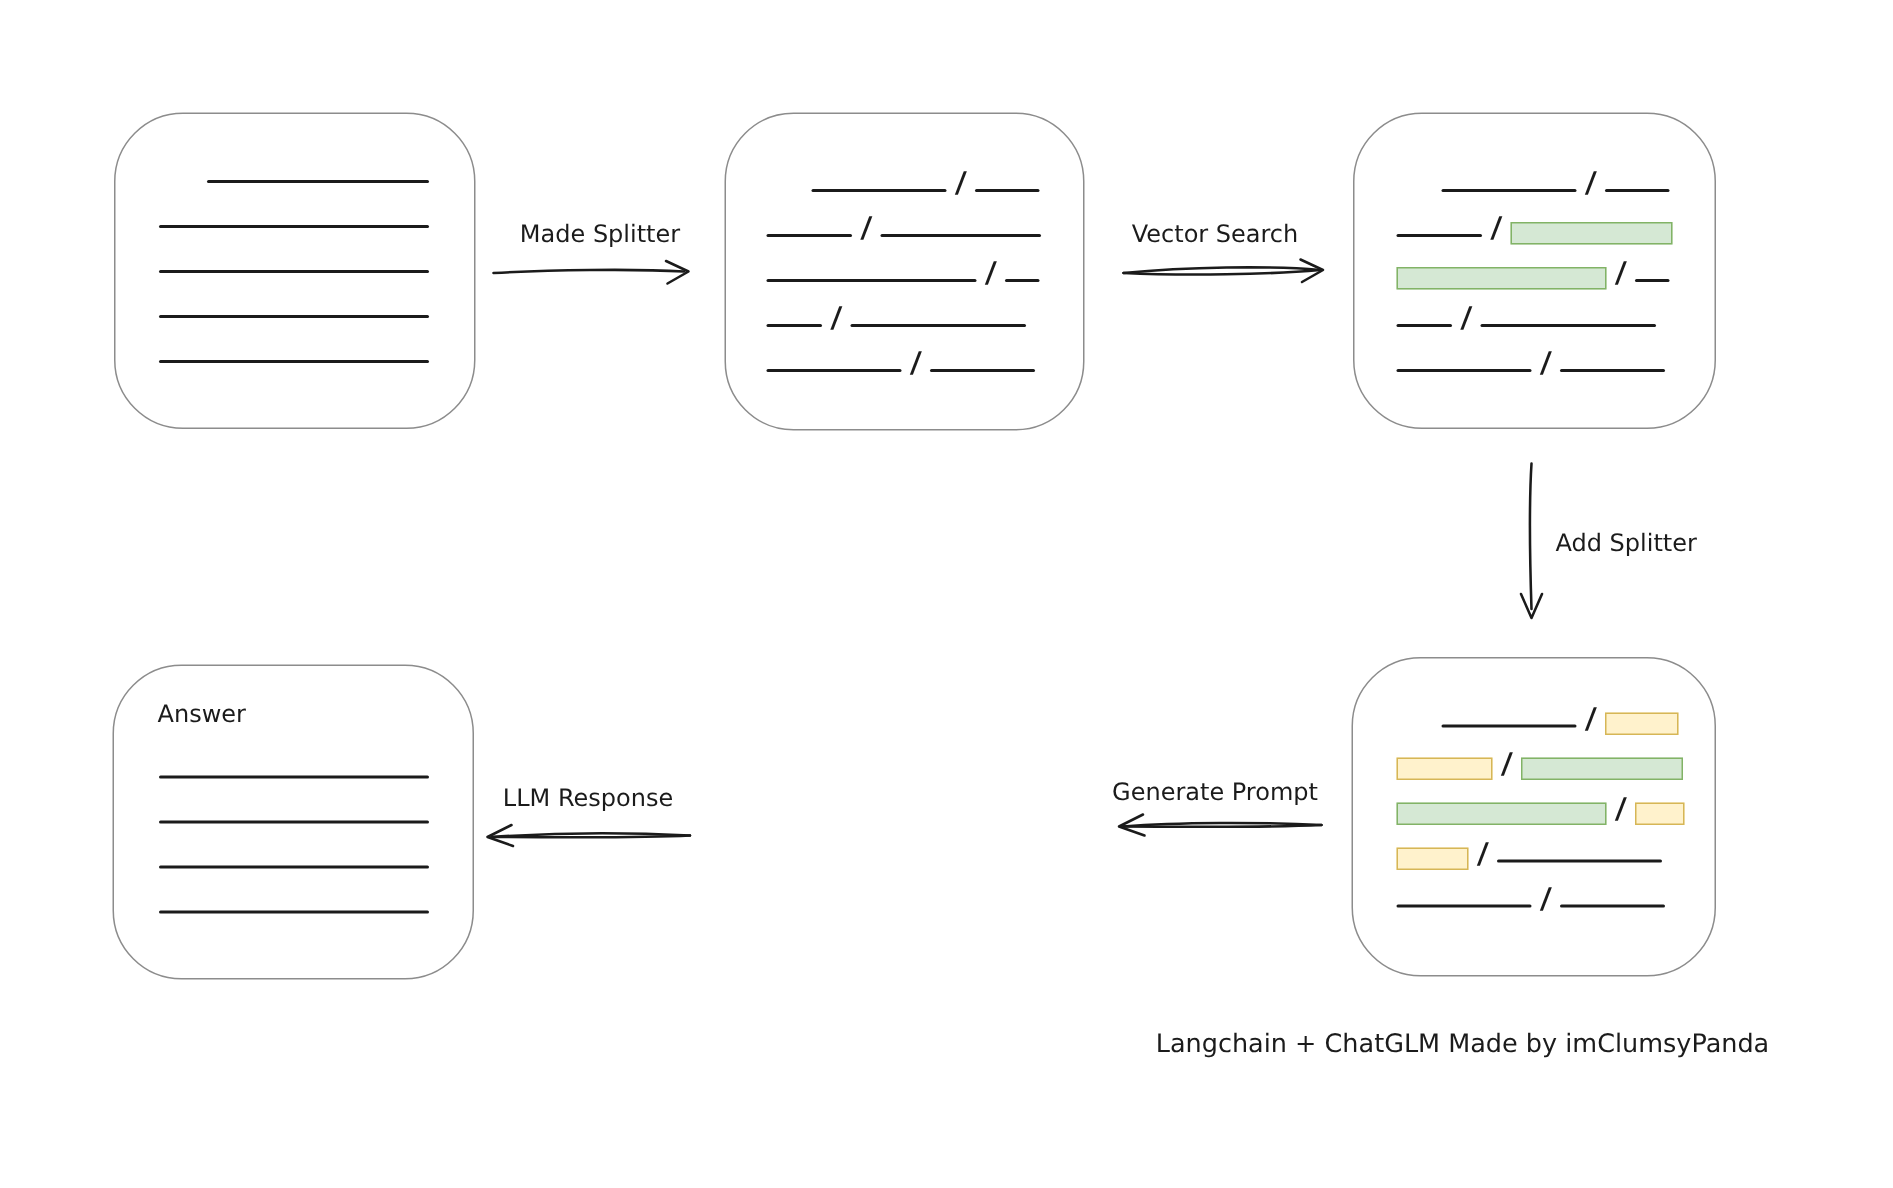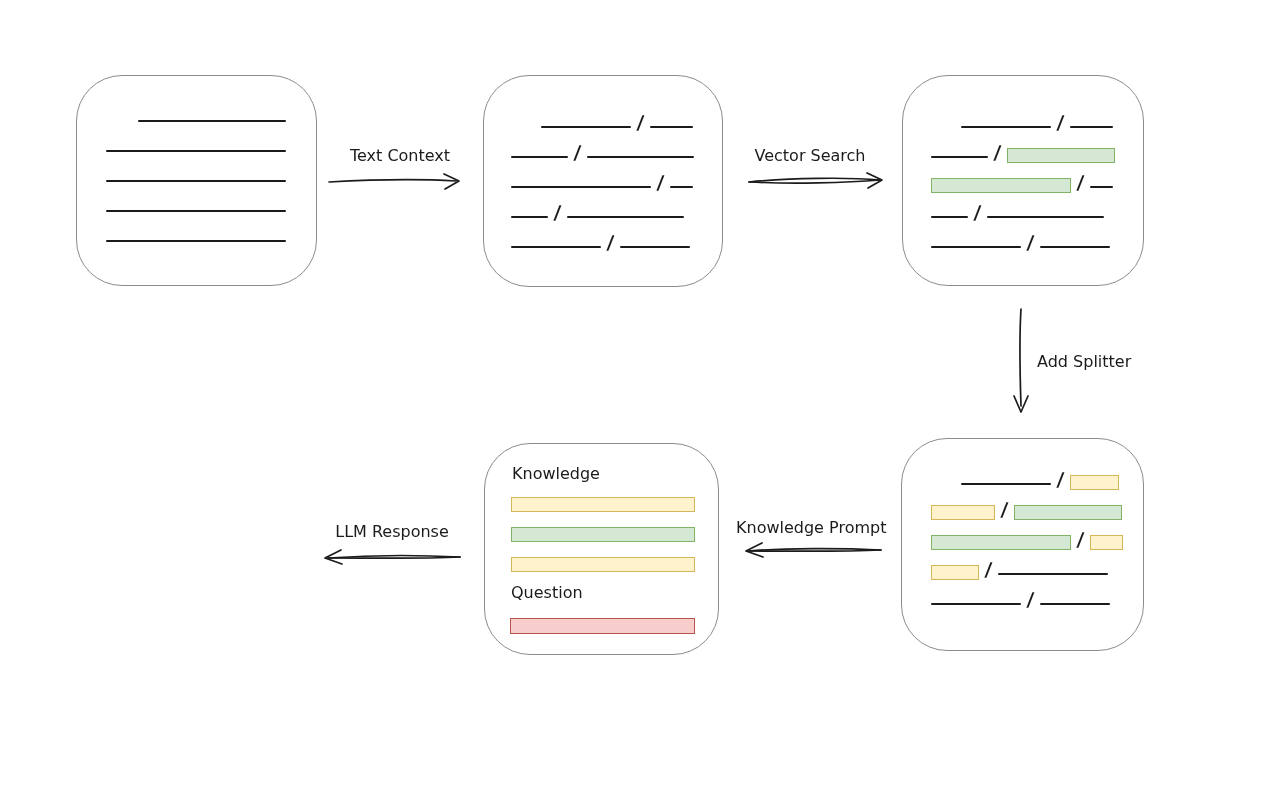--- a/index.html
+++ b/index.html
@@ -139,69 +139,67 @@
           <span class="seg-line" style="width: 110px;"></span>
         </div>
         <div class="seg-row">
           <span class="seg-line" style="width: 90px;"></span>
           <span class="seg-slash">/</span>
           <span class="seg-line" style="width: 70px;"></span>
         </div>
       </div>
   </div>
 
-  <div class="box" style="left:484px;top:443px;width:233px;height:210px">
-    <div class="inner-label" style="left:27px;top:20px">Knowledge</div>
-    <div class="rows" style="left:26px;top:38px">
-        <div class="seg-row">
-          <span class="seg-yellow" style="width: 182px;"></span>
-        </div>
-        <div class="seg-row">
-          <span class="seg-green" style="width: 182px;"></span>
-        </div>
-        <div class="seg-row">
-          <span class="seg-yellow" style="width: 182px;"></span>
-        </div>
-      </div>
-    <div class="inner-label" style="left:26px;top:139px">Question</div>
-    <div class="rows" style="left:25px;top:160px">
-        <div class="seg-row">
-          <span class="seg-red" style="width: 183px;"></span>
-        </div>
-      </div>
-  </div>
-
+
+  <div class="box" style="left:75px;top:443px;width:239px;height:208px">
+    <div class="inner-label" style="left:29px;top:22px">Answer</div>
+    <div class="rows" style="left:30px;top:50px">
+        <div class="seg-row">
+          <span class="seg-line" style="width: 180px;"></span>
+        </div>
+        <div class="seg-row">
+          <span class="seg-line" style="width: 180px;"></span>
+        </div>
+        <div class="seg-row">
+          <span class="seg-line" style="width: 180px;"></span>
+        </div>
+        <div class="seg-row">
+          <span class="seg-line" style="width: 180px;"></span>
+        </div>
+      </div>
+  </div>
 
   <svg class="arrow" style="left:326px;top:168px" width="142" height="26">
     <path d="M3,14 C40,12 95,11 130,13"></path>
     <path d="M118,6 L133,13 L119,21"></path>
   </svg>
-  <div class="label center" style="left:330px;top:146px;width:140px">Text Context</div>
+  <div class="label center" style="left:330px;top:146px;width:140px">Made Splitter</div>
 
   <svg class="arrow" style="left:746px;top:167px" width="144" height="26">
     <path d="M3,15 C45,11 100,10 134,13"></path>
     <path d="M3,15 C45,17 100,16 134,13"></path>
     <path d="M121,6 L136,13 L122,21"></path>
   </svg>
   <div class="label center" style="left:737px;top:146px;width:146px">Vector Search</div>
 
   <svg class="arrow" style="left:1008px;top:306px" width="26" height="112">
     <path d="M13,3 C11,35 12,70 13,100"></path>
     <path d="M6,90 L13,106 L20,90"></path>
   </svg>
   <div class="label" style="left:1037px;top:352px">Add Splitter</div>
 
   <svg class="arrow" style="left:740px;top:538px" width="144" height="24">
     <path d="M141,12 C100,10 45,10 9,13"></path>
     <path d="M141,12 C100,14 45,13 9,13"></path>
     <path d="M22,5 L6,13 L23,19"></path>
   </svg>
-  <div class="label center" style="left:736px;top:518px;width:148px">Knowledge Prompt</div>
+  <div class="label center" style="left:736px;top:518px;width:148px">Generate Prompt</div>
 
   <svg class="arrow" style="left:321px;top:545px" width="142" height="24">
     <path d="M139,12 C100,10 50,10 7,13"></path>
     <path d="M139,12 C100,14 50,13 7,13"></path>
     <path d="M20,5 L4,13 L21,19"></path>
   </svg>
   <div class="label center" style="left:322px;top:522px;width:140px">LLM Response</div>
 
+  <div class="caption" style="left:755px;top:686px;width:440px">Langchain + ChatGLM Made by imClumsyPanda</div>
 
 </div>
 
 </body></html>

